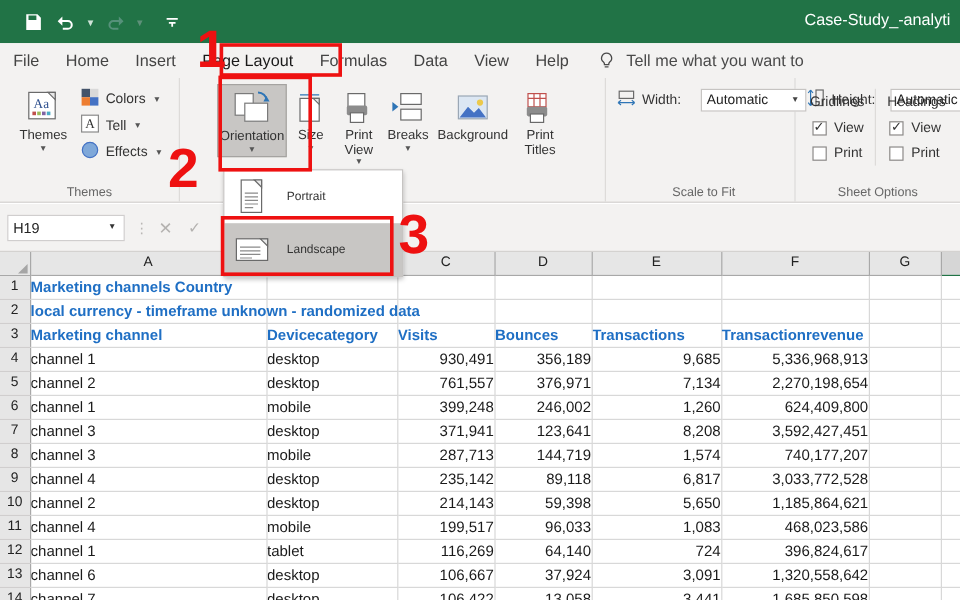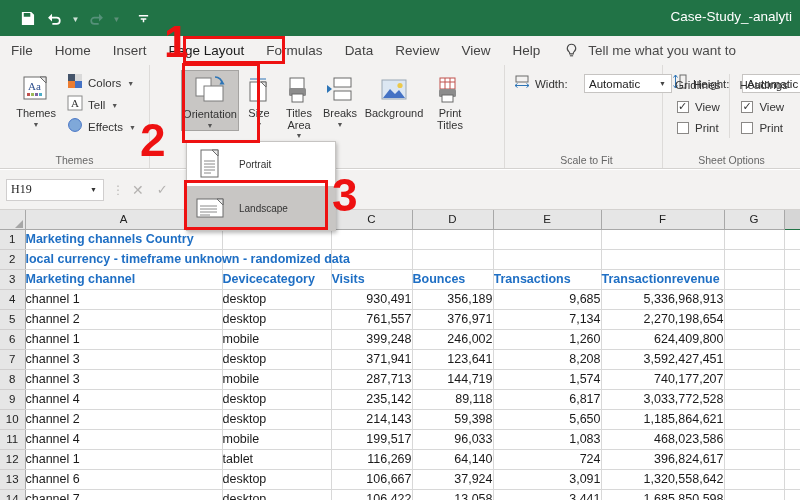--- a/index.html
+++ b/index.html
@@ -140,21 +140,21 @@
 
   
   .fbar {
     position: absolute; top: 170px; left: 0; width: 800px; height: 40px;
     background: #f3f2f1; display: flex; align-items: center;
     border-bottom: 1px solid #d4d2d0;
   }
   .namebox {
     margin-left: 6px; width: 98px; height: 22px; background: #fff;
     border: 1px solid #d0cece; display: flex; align-items: center;
-    padding: 0 4px; font-size: 12px; color: #222; position: relative; font-family: Liberation Serif, serif;
+    padding: 0 4px; font-size: 12px; color: #222; position: relative;
   }
   .namebox .cc { position: absolute; right: 6px; font-size: 7px; color: #333; }
   .fsep { margin: 0 8px; color: #b9b7b5; font-size: 12px; letter-spacing: 0; }
   .fbtns { display: flex; gap: 13px; color: #b4b2b0; font-size: 13px; align-items: center; }
   .fb-x { font-size: 14px; }
 
   
   .grid { position: absolute; top: 210px; left: 0; width: 800px; height: 290px; background: #fff; }
   table.sheet { border-collapse: collapse; table-layout: fixed; width: 800px; }
   table.sheet td, table.sheet th { padding: 0; }
@@ -230,21 +230,20 @@
     <div class="title-text">Case-Study_-analyti</div>
   </div>
 
   <div class="tabbar">
     <div class="tab">File</div>
     <div class="tab">Home</div>
     <div class="tab">Insert</div>
     <div class="tab active">Page Layout</div>
     <div class="tab">Formulas</div>
     <div class="tab">Data</div>
-    <div class="tab">Review</div>
     <div class="tab">View</div>
     <div class="tab">Help</div>
     <div class="tellme">
       <span class="bulb">
         <svg width="13" height="16" viewBox="0 0 13 16">
             <path fill="none" stroke="#4a4a4a" stroke-width="1.1" d="M6.5 1.2a4.2 4.2 0 0 0-2.6 7.5c.5.45.8 1 .8 1.6v.6h3.6v-.6c0-.6.3-1.15.8-1.6A4.2 4.2 0 0 0 6.5 1.2z"></path>
             <path fill="none" stroke="#4a4a4a" stroke-width="1.1" d="M4.9 12.8h3.2"></path>
           </svg>
       </span>
       <span class="tellme-text">Tell me what you want to</span>
@@ -336,21 +335,21 @@
         </div>
 
         <div class="bigbtn" style="width:40px">
           <div class="ic">
             <svg width="28" height="30" viewBox="0 0 28 30">
                 <rect x="5" y="3" width="14" height="11" fill="#fff" stroke="#6a6a6a"></rect>
                 <rect x="4" y="13" width="17" height="8" rx="1.5" fill="#8c8c8c"></rect>
                 <rect x="7" y="19" width="11" height="8" fill="#fff" stroke="#6a6a6a"></rect>
               </svg>
           </div>
-          <div class="lb">Titles Area</div>
+          <div class="lb">Print View</div>
           <div class="car">▼</div>
         </div>
 
         <div class="bigbtn" style="width:42px">
           <div class="ic">
             <svg width="30" height="30" viewBox="0 0 30 30">
                 <rect x="9" y="3" width="17" height="9" fill="#fff" stroke="#6a6a6a"></rect>
                 <rect x="9" y="16" width="17" height="9" fill="#fff" stroke="#6a6a6a"></rect>
                 <path d="M2 10l5 4-5 4z" fill="#2e75b6"></path>
               </svg>

